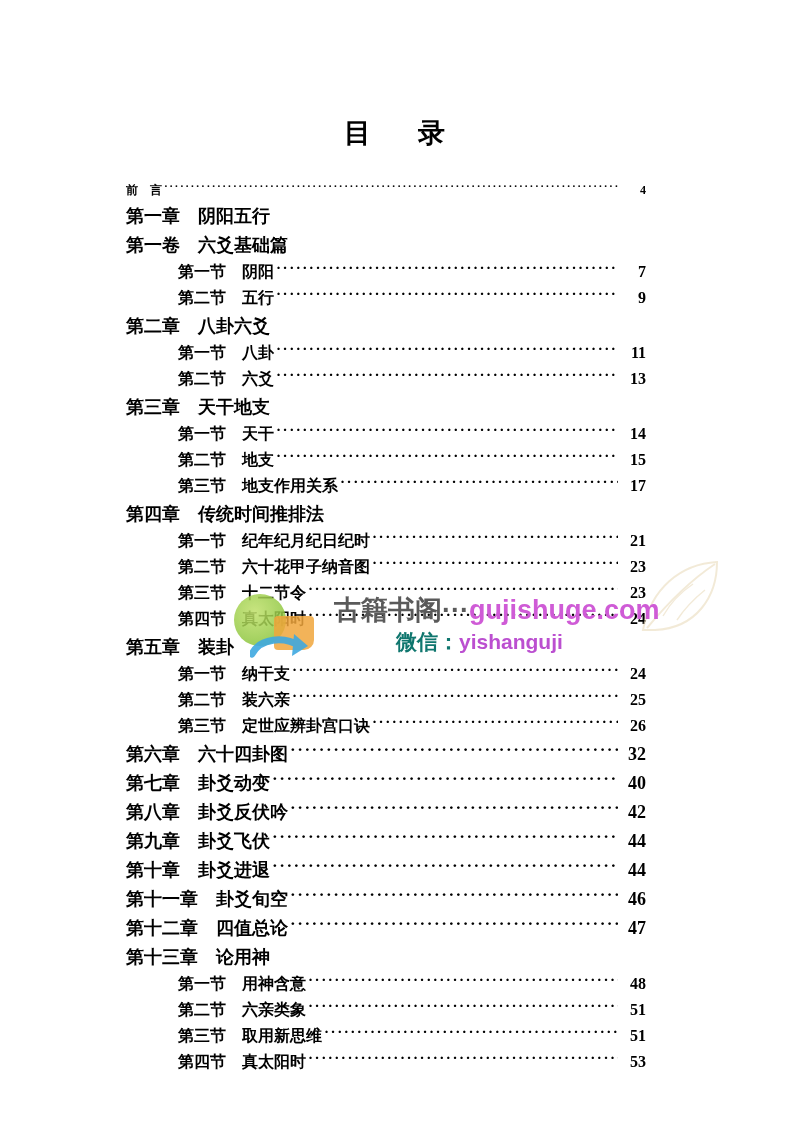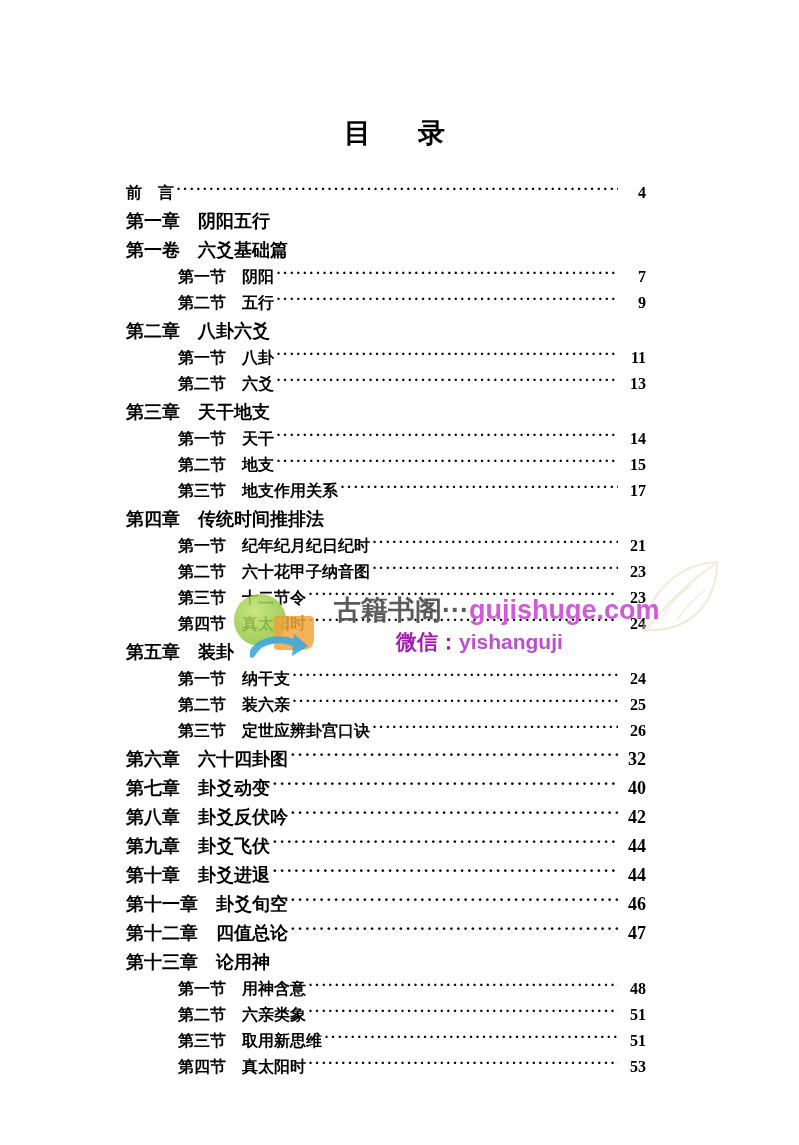--- a/index.html
+++ b/index.html
@@ -56,21 +56,21 @@
   }
   
   .lvl2 {
     font-size: 16px;
     font-weight: bold;
     margin-top: 7px;
     padding-left: 52px;
   }
   
   .lvl0 {
-    font-size: 16px;
+    font-size: 12px;
     font-weight: bold;
     margin-top: 0px;
     padding-left: 0px;
   }
 
   .entry .label {
     flex: 0 0 auto;
   }
   .entry .leader {
     flex: 1 1 auto;
@@ -125,21 +125,21 @@
     position: absolute;
     left: 168px;
     top: 48px;
     font-size: 21px;
     font-weight: bold;
     font-family: "Liberation Sans", sans-serif;
     color: #bb4fd0;
     white-space: nowrap;
   }
   .wm-text-sub .cn {
-    color: #a21caf;
+    color: #0f766e;
   }
   .wm-leaf {
     position: absolute;
     left: 405px;
     top: -22px;
     width: 90px;
     height: 80px;
     opacity: 0.55;
   }
   .wm-circle {

